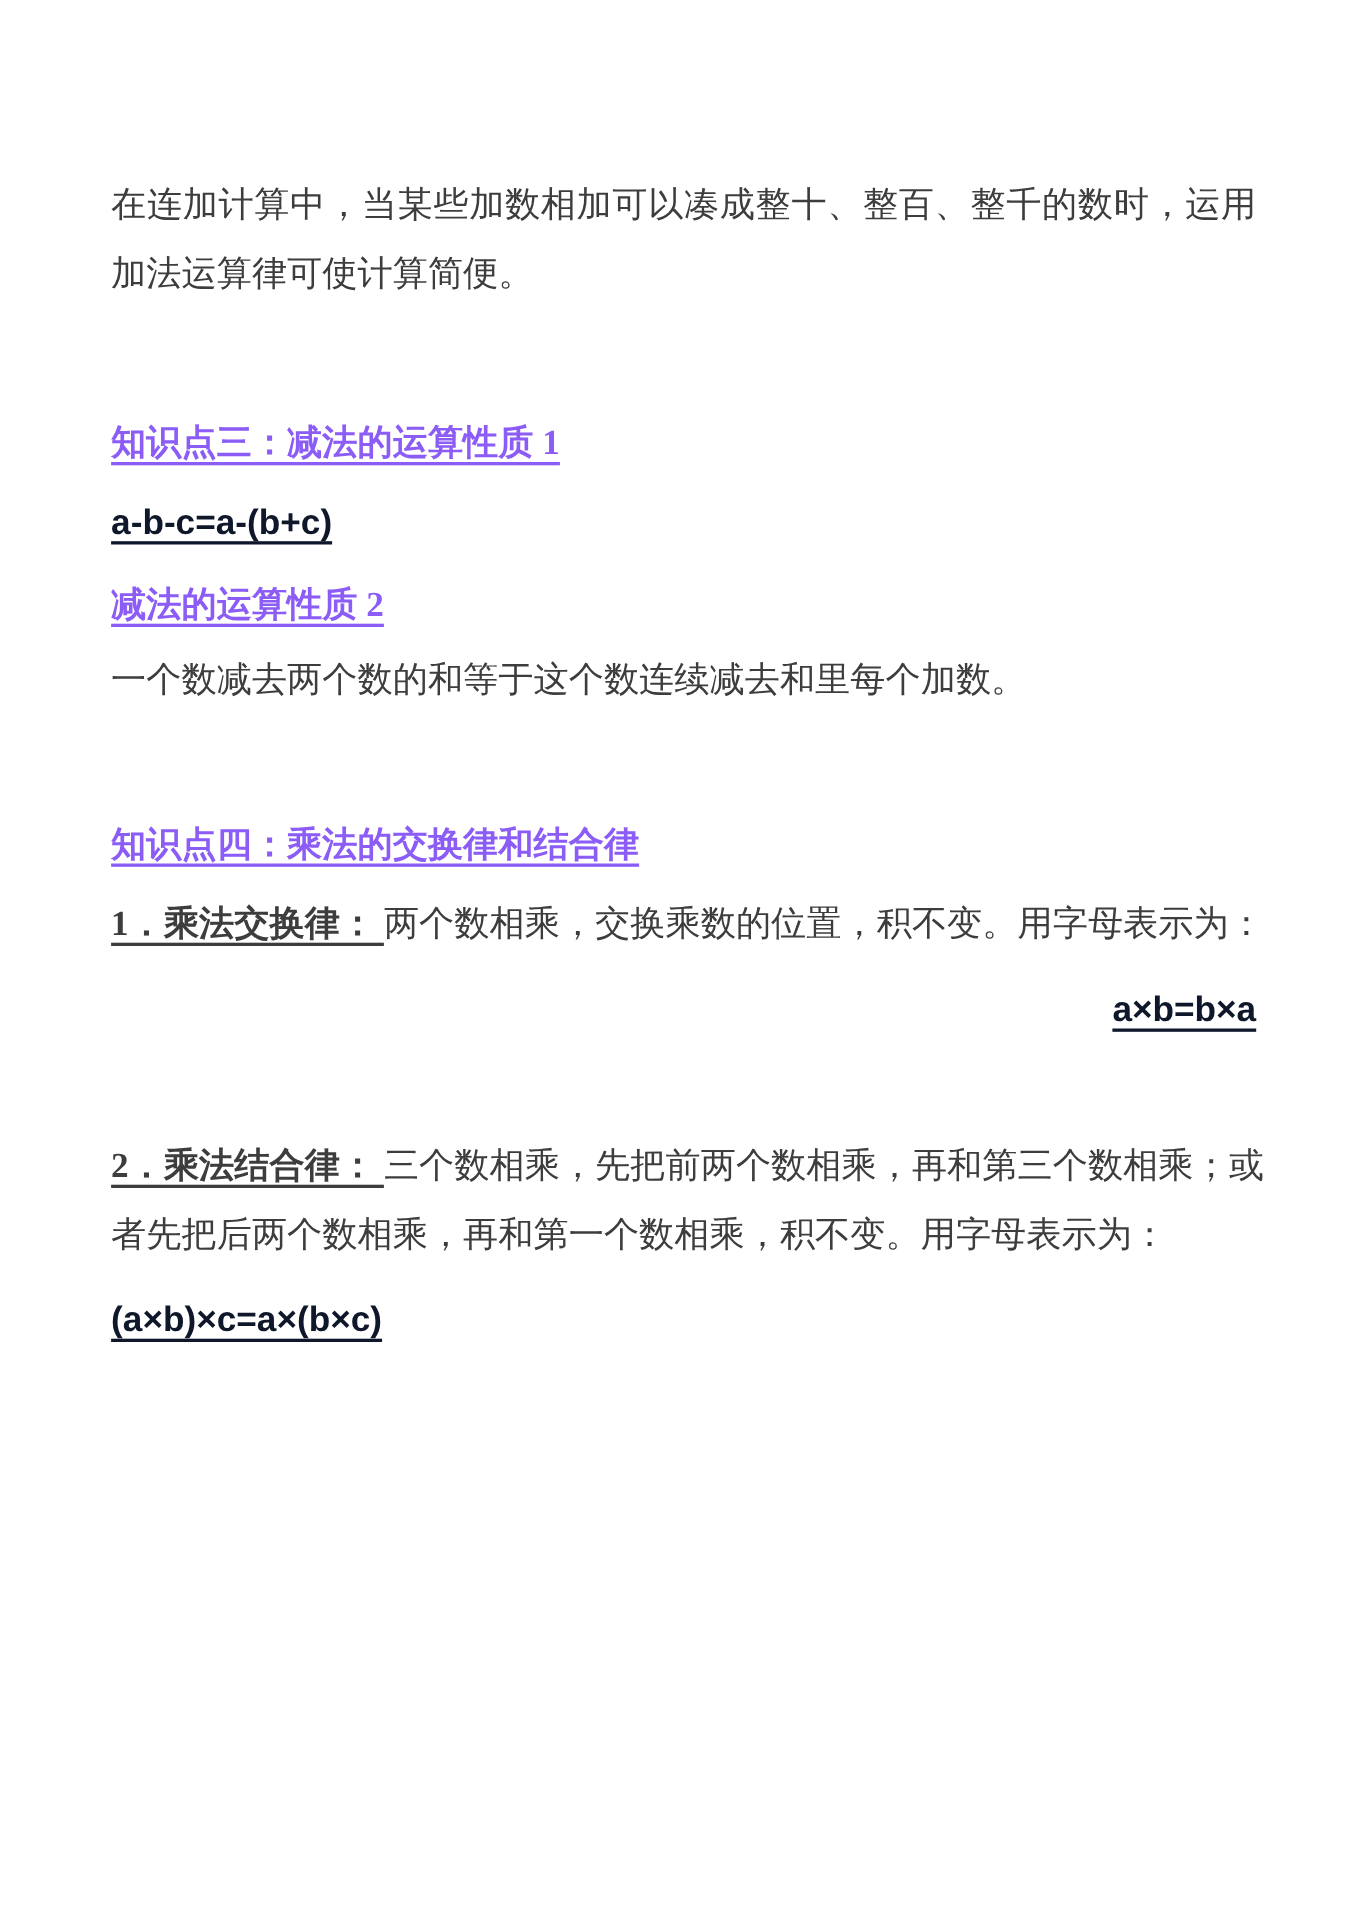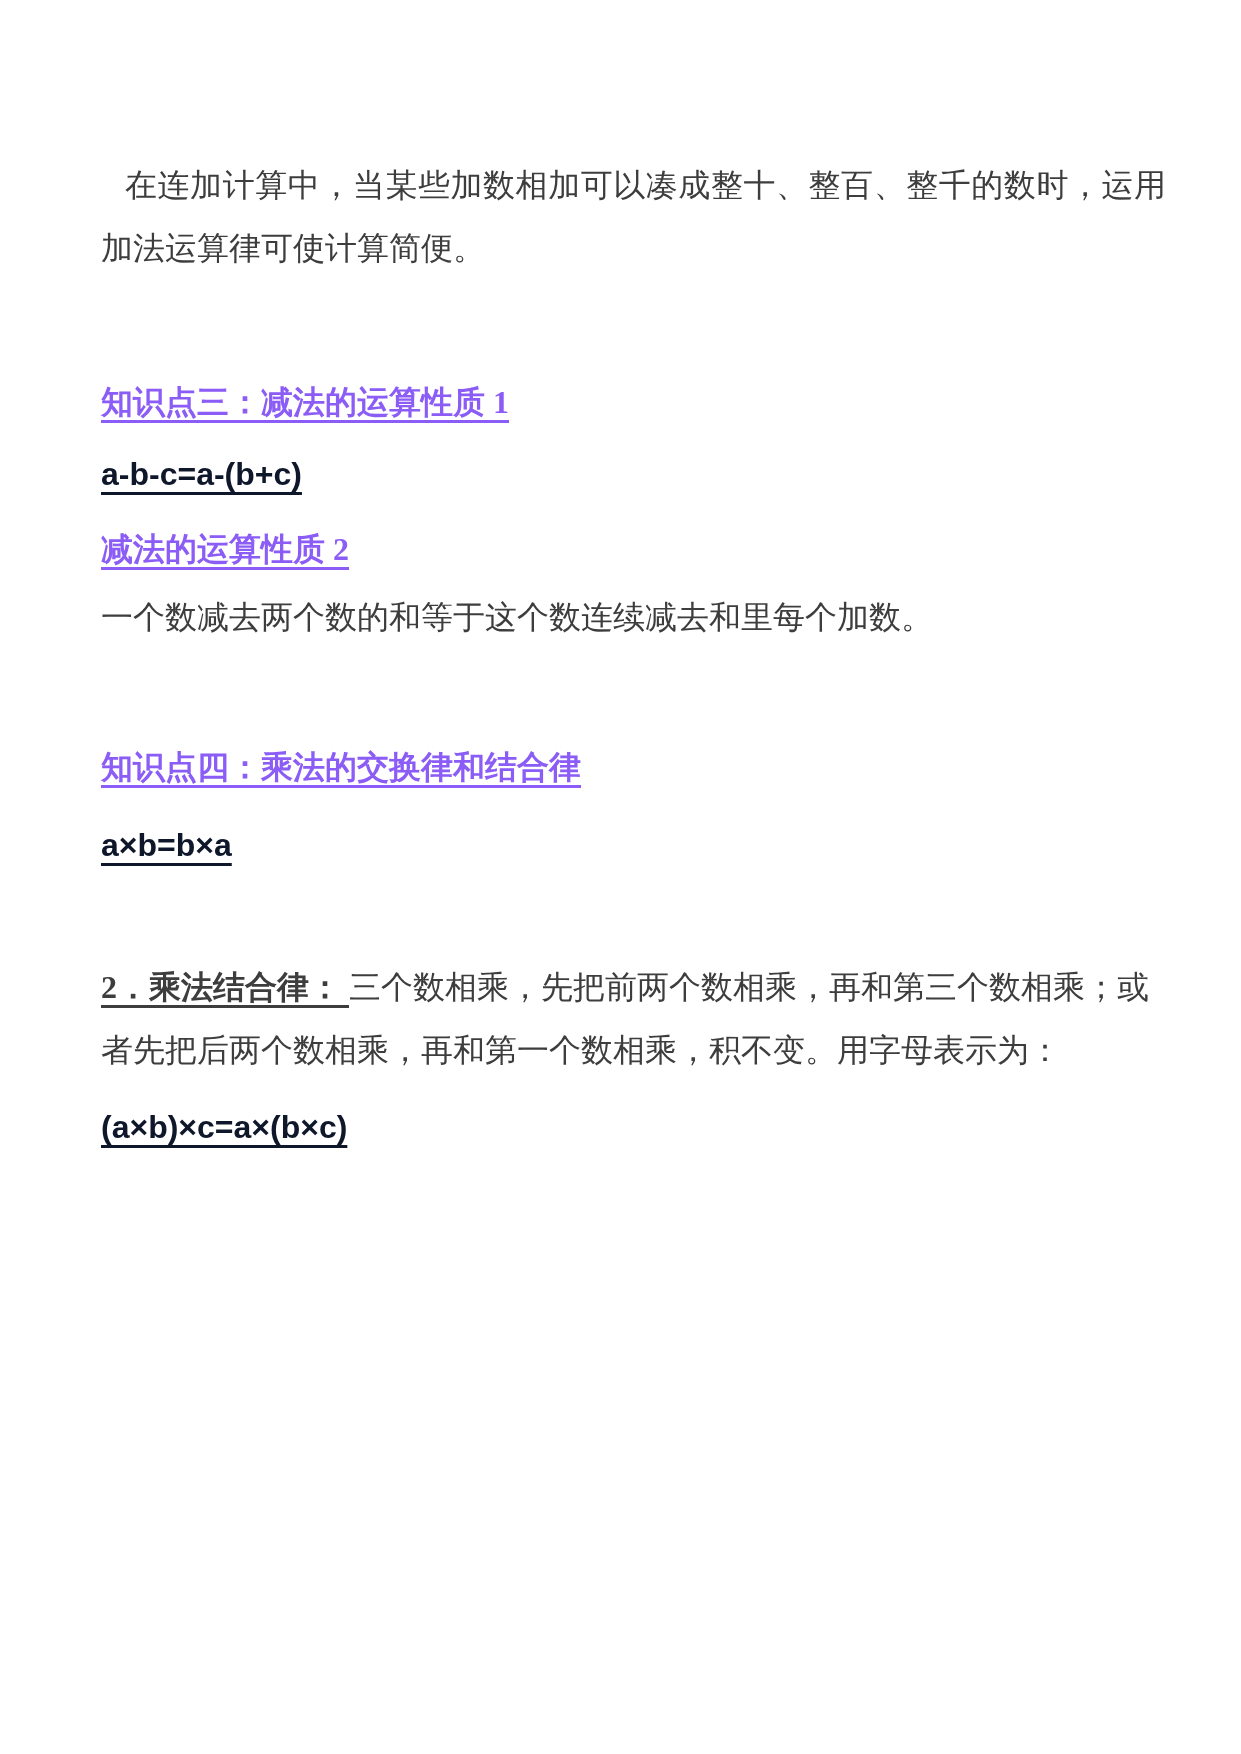--- a/index.html
+++ b/index.html
@@ -16,21 +16,21 @@
     padding: 0 99px 0 101px;
     background: #ffffff;
   }
   .para, .heading, .formula {
     font-size: 32px;
     line-height: 63px;
     font-weight: normal;
   }
   .line { white-space: nowrap; }
   
-  .just { letter-spacing: 0.55px; margin-left: 24px; }
+  .just { letter-spacing: 0.55px; }
   .u {
     text-decoration: underline;
     text-decoration-thickness: 3px;
     text-underline-offset: 7px;
   }
   .heading { color: #8b5cf6; font-weight: bold; }
   .lbl { font-weight: bold; }
   .formula {
     font-family: "Liberation Sans", sans-serif;
     font-weight: bold;
@@ -39,21 +39,21 @@
   
   .p-intro     { margin-top: 154px; }
   .p-mnemonic  { margin-top: 11px; }
   .h-kp3       { margin-top: 91px; }
   .p-kp3-body  { margin-top: 5px; }
   .f-sub1      { margin-top: 9px; }
   .h-kp3b      { margin-top: 12px; }
   .p-kp3-body2 { margin-top: 5px; }
   .h-kp4       { margin-top: 87px; }
   .p-item1     { margin-top: 9px; }
-  .f-mul1      { margin-top: 15px; }
+  .f-mul1      { margin-top: 15px; text-align: right; }
   .p-item2     { margin-top: 79px; }
   .f-mul2      { margin-top: 14px; }
 </style>
 </head>
 <body>
 
 <div class="page">
 
   <div class="para p-intro">
     <div class="line just">在连加计算中，当某些加数相加可以凑成整十、整百、整千的数时，运用</div>
@@ -75,20 +75,23 @@
   </div>
 
   <div class="para p-kp3-body2">
     <div class="line">一个数减去两个数的和等于这个数连续减去和里每个加数。</div>
   </div>
 
   <div class="heading h-kp4">
     <span class="u">知识点四：乘法的交换律和结合律</span>
   </div>
 
+  <div class="para p-item1">
+    <div class="line"><span class="lbl u">1．乘法交换律： </span><span>两个数相乘，交换乘数的位置，积不变。用字母表示为：</span></div>
+  </div>
 
   <div class="formula f-mul1">
     <span class="u">a×b=b×a</span>
   </div>
 
   <div class="para p-item2">
     <div class="line"><span class="lbl u">2．乘法结合律： </span><span>三个数相乘，先把前两个数相乘，再和第三个数相乘；或</span></div>
     <div class="line">者先把后两个数相乘，再和第一个数相乘，积不变。用字母表示为：</div>
   </div>
 

